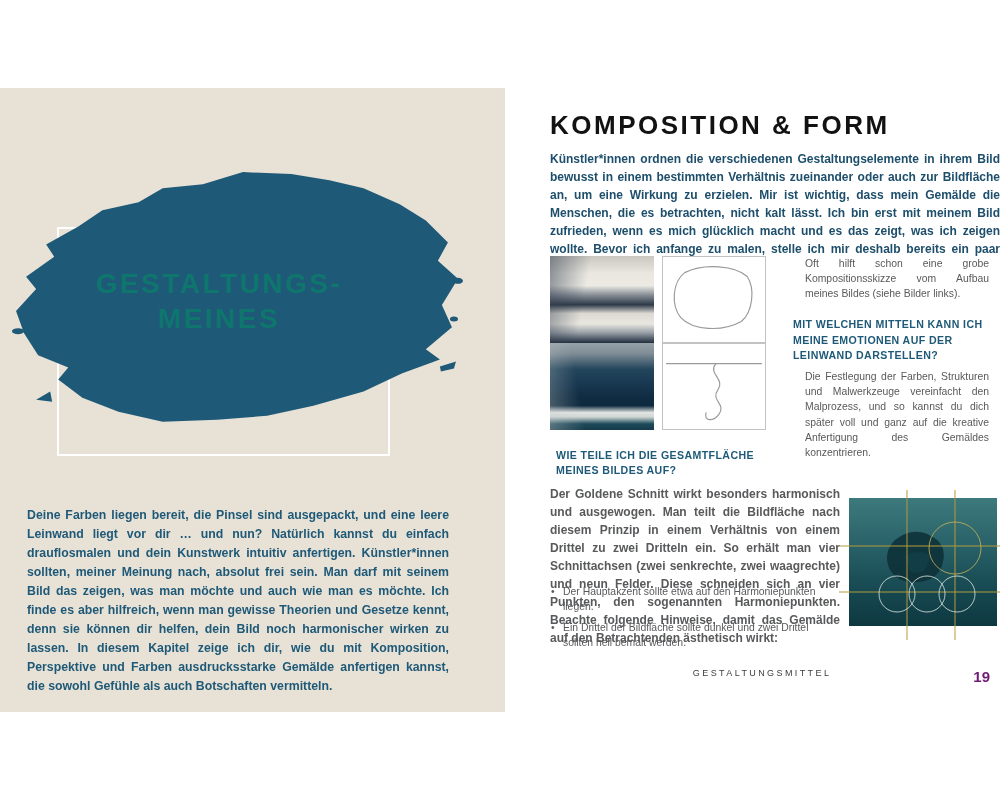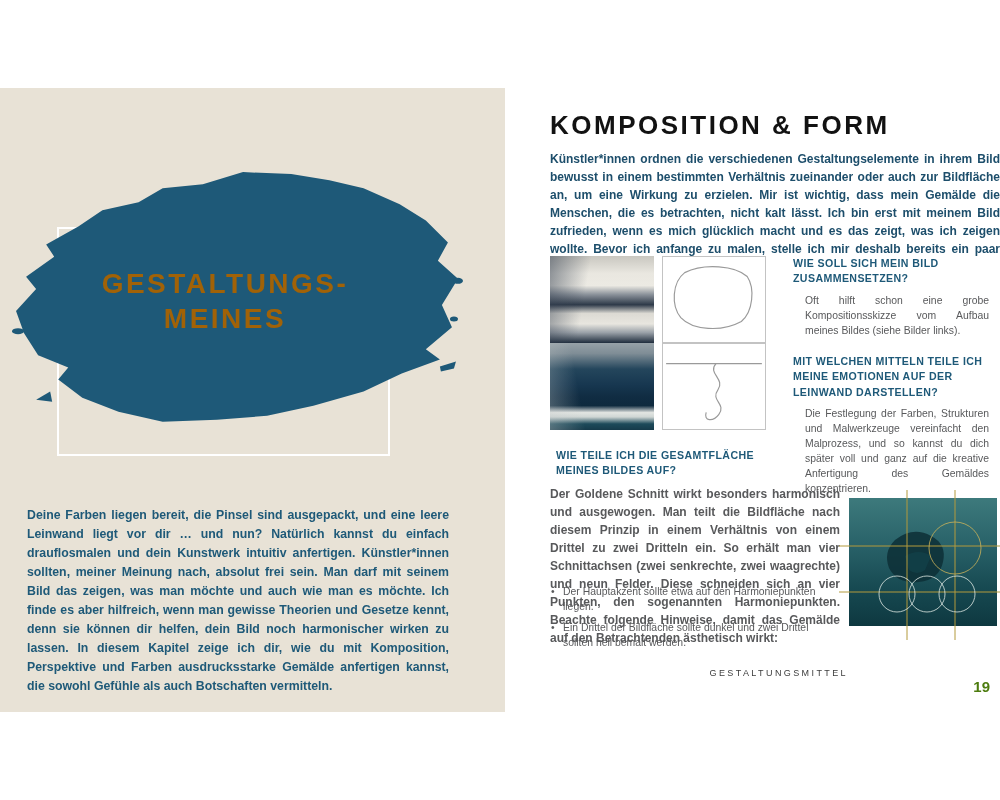--- a/index.html
+++ b/index.html
@@ -10,22 +10,22 @@
   .page-left {
     position: absolute; left: 0; top: 88px; width: 505px; height: 624px;
     background: #e8e2d6;
   }
   .frame {
     position: absolute; left: 57px; top: 139px; width: 333px; height: 229px;
     border: 2px solid #ffffff;
   }
   .brush { position: absolute; left: 10px; top: 72px; width: 454px; height: 290px; }
   .chapter-title {
-    position: absolute; left: 55px; top: 178px; width: 340px;
-    text-align: center; color: #a16207; font-weight: bold;
+    position: absolute; left: 49px; top: 178px; width: 340px;
+    text-align: center; color: #0f766e; font-weight: bold;
     font-size: 28px; letter-spacing: 2.5px; line-height: 1.25;
   }
   .chapter-intro {
     position: absolute; left: 27px; top: 418px; width: 422px;
     color: #1e5978; font-weight: bold; font-size: 12.3px; line-height: 1.55;
     text-align: justify;
   }
 
   
   .page-right {
@@ -89,26 +89,26 @@
     color: #58595b; font-size: 10.4px; line-height: 1.45;
   }
   .bullets li::before {
     content: "•"; position: absolute; left: 1px; top: 0; color: #58595b;
   }
 
   .ratio-image { position: absolute; left: 330px; top: 402px; width: 172px; height: 152px; }
 
   .page-footer {
     position: absolute; right: 10px; top: 580px;
-    display: flex; align-items: flex-end; flex-direction: column;
+    display: flex; align-items: flex-start;
   }
   .footer-label {
     font-size: 9px; letter-spacing: 2.4px; color: #3c3c3c; margin-right: 142px;
   }
-  .page-number { font-size: 15px; font-weight: bold; color: #4d7c0f; }
+  .page-number { font-size: 15px; font-weight: bold; color: #701a75; }
 </style>
 </head>
 <body>
 
 <div class="stage">
 
   <div class="page-left">
     <div class="frame"></div>
 
     <svg class="brush" viewBox="0 0 452 288" preserveAspectRatio="none">
@@ -150,23 +150,22 @@
       <div class="painting-2"></div>
       <div class="sketch">
         <svg viewBox="0 0 104 87">
           <path d="M3 20 H101" fill="none" stroke="#9a9a9a" stroke-width="1.2"></path>
           <path d="M54 20 c-9 10, 10 16, 2 27 c-8 11, 9 14, 1 25 c-6 8, -16 7, -13 -2" fill="none" stroke="#9a9a9a" stroke-width="1.2"></path>
         </svg>
       </div>
     </div>
 
     <div class="qa">
-      <h3>WIE SOLL SICH MEIN BILD ZUSAMMENSETZEN?</h3>
       <p>Oft hilft schon eine grobe Kompositionsskizze vom Aufbau meines Bildes (siehe Bilder links).</p>
-      <h3>MIT WELCHEN MITTELN TEILE ICH MEINE EMOTIONEN AUF DER LEINWAND DARSTELLEN?</h3>
+      <h3>MIT WELCHEN MITTELN KANN ICH MEINE EMOTIONEN AUF DER LEINWAND DARSTELLEN?</h3>
       <p>Die Festlegung der Farben, Strukturen und Malwerkzeuge vereinfacht den Malprozess, und so kannst du dich später voll und ganz auf die kreative Anfertigung des Gemäldes konzentrieren.</p>
     </div>
 
     <h3 class="section-heading">WIE TEILE ICH DIE GESAMTFLÄCHE MEINES BILDES AUF?</h3>
 
     <p class="body-text">Der Goldene Schnitt wirkt besonders harmonisch und ausgewogen. Man teilt die Bildfläche nach diesem Prinzip in einem Verhältnis von einem Drittel zu zwei Dritteln ein. So erhält man vier Schnittachsen (zwei senkrechte, zwei waagrechte) und neun Felder. Diese schneiden sich an vier Punkten, den sogenannten Harmoniepunkten. Beachte folgende Hinweise, damit das Gemälde auf den Betrachtenden ästhetisch wirkt:</p>
 
     <ul class="bullets">
       <li>
         <span>Der Hauptakzent sollte etwa auf den Harmoniepunkten liegen.</span>

